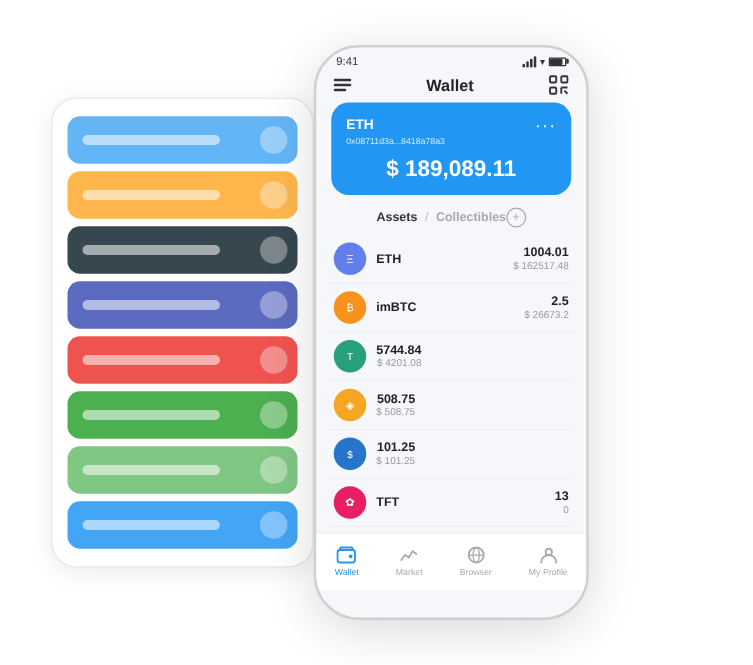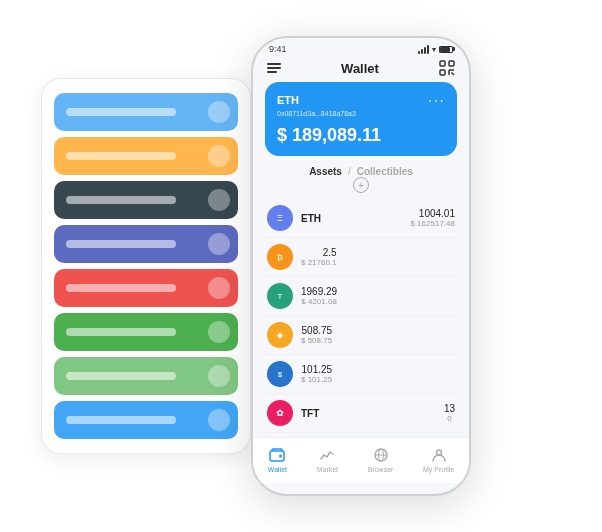--- a/index.html
+++ b/index.html
@@ -195,30 +195,29 @@
 
     .eth-address {
       font-size: 7px;
       opacity: 0.8;
       margin-bottom: 8px;
     }
 
     .eth-balance {
       font-size: 18px;
       font-weight: 700;
-      text-align: left;
+      text-align: center;
     }
 
     
     .assets-header {
       display: flex;
       justify-content: center;
       align-items: center;
       padding: 0 14px 6px;
-      flex-direction: column;
     }
 
     .assets-tabs {
       display: flex;
       gap: 6px;
       align-items: center;
     }
 
     .assets-tab {
       font-size: 10px;
@@ -281,30 +280,29 @@
       color: #222;
       flex: 1;
     }
 
     .asset-amounts {
       text-align: right;
     }
 
     .asset-qty {
       font-size: 10px;
-      font-weight: 400;
+      font-weight: 700;
       color: #222;
       display: block;
     }
 
     .asset-usd {
       font-size: 8px;
       color: #999;
       display: block;
-      text-align: center;
     }
 
     
     .bottom-nav {
       display: flex;
       justify-content: space-around;
       padding: 8px 0 10px;
       border-top: 1px solid #eee;
       background: white;
       margin-top: 4px;
@@ -448,29 +446,30 @@
     <div class="asset-row">
           <div class="asset-icon eth-token">Ξ</div>
           <span class="asset-name">ETH</span>
           <div class="asset-amounts">
             <span class="asset-qty">1004.01</span>
             <span class="asset-usd">$ 162517.48</span>
           </div>
         </div>
         <div class="asset-row">
           <div class="asset-icon imbtc-token">₿</div>
+          <span class="asset-name">imBTC</span>
           <div class="asset-amounts">
             <span class="asset-qty">2.5</span>
-            <span class="asset-usd">$ 21760.1</span>
+            <span class="asset-usd">$ 26673.2</span>
           </div>
         </div>
         <div class="asset-row">
           <div class="asset-icon usdt-token">T</div>
           <div class="asset-amounts">
-            <span class="asset-qty">1969.29</span>
+            <span class="asset-qty">5744.84</span>
             <span class="asset-usd">$ 4201.08</span>
           </div>
         </div>
         <div class="asset-row">
           <div class="asset-icon dai-token">◈</div>
           <div class="asset-amounts">
             <span class="asset-qty">508.75</span>
             <span class="asset-usd">$ 508.75</span>
           </div>
         </div>

